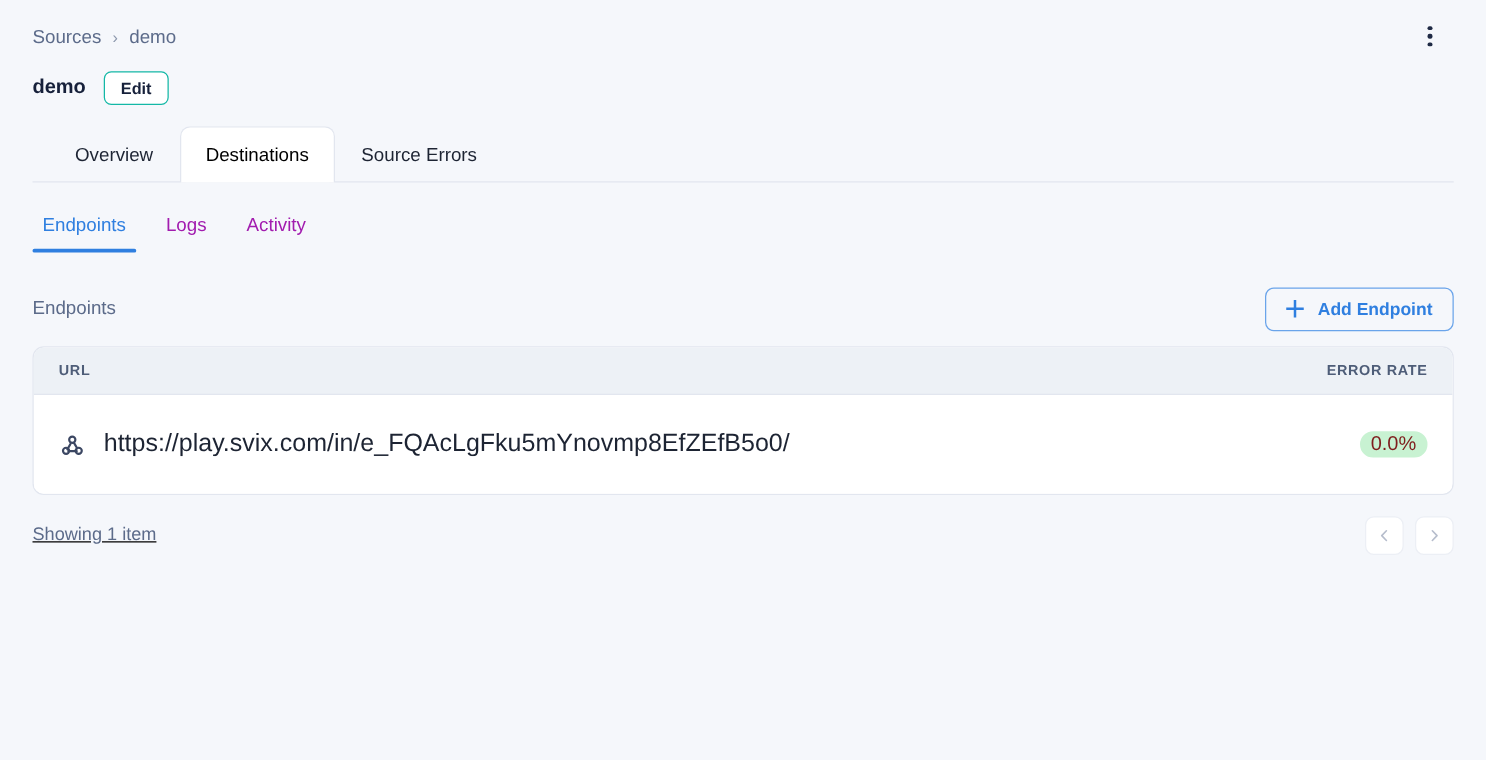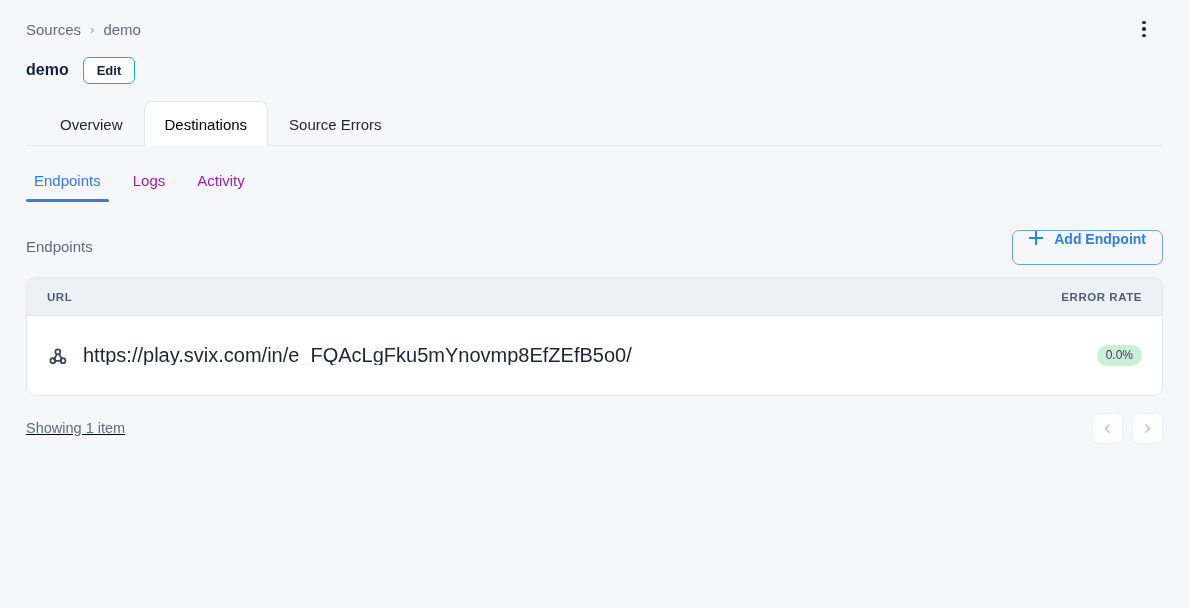--- a/index.html
+++ b/index.html
@@ -172,20 +172,21 @@
     margin-top: 25px;
     height: 40px;
   }
   .section-title {
     font-size: 15px;
     color: #5c6b8a;
     line-height: 20px;
   }
   .add-button {
     display: inline-flex;
+    align-items: center;
     gap: 11px;
     height: 35px;
     padding: 0 16px;
     background: transparent;
     border: 1px solid #6aa4ea;
     border-radius: 7px;
     color: #2f7fe0;
     font-size: 14px;
     font-weight: bold;
     cursor: pointer;
@@ -265,22 +266,22 @@
     justify-content: flex-end;
   }
   .error-badge {
     display: inline-flex;
     align-items: center;
     justify-content: center;
     height: 21px;
     padding: 0 9px;
     border-radius: 11px;
     background: #c8f2d2;
-    color: #4c1d95;
-    font-size: 12px;
+    color: #7f1d1d;
+    font-size: 16px;
     line-height: 21px;
   }
 
   
   .table-footer {
     display: flex;
     align-items: center;
     justify-content: space-between;
     padding: 0 26px;
     margin-top: 11px;

